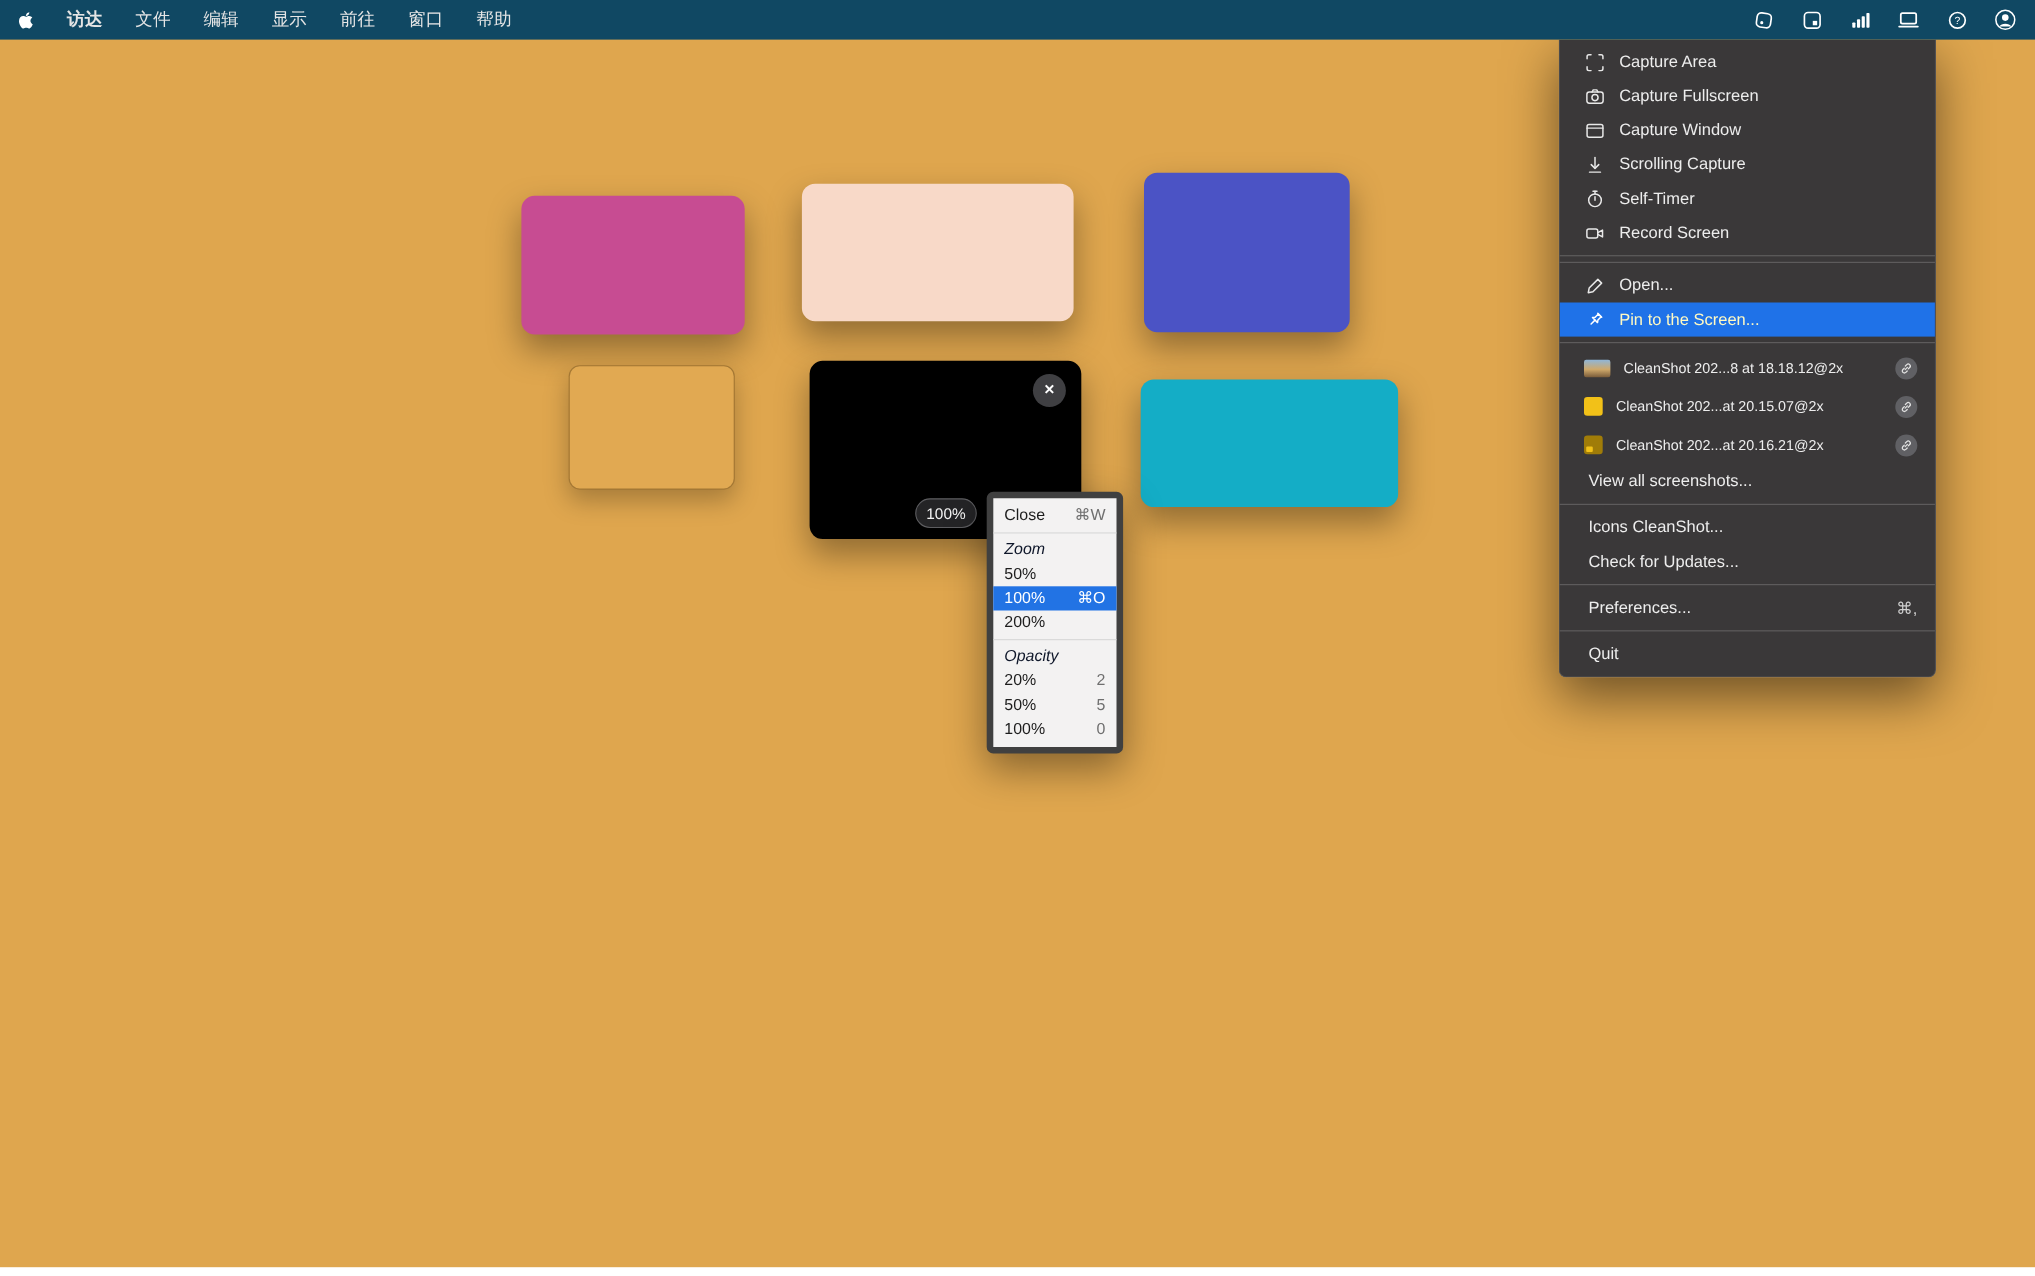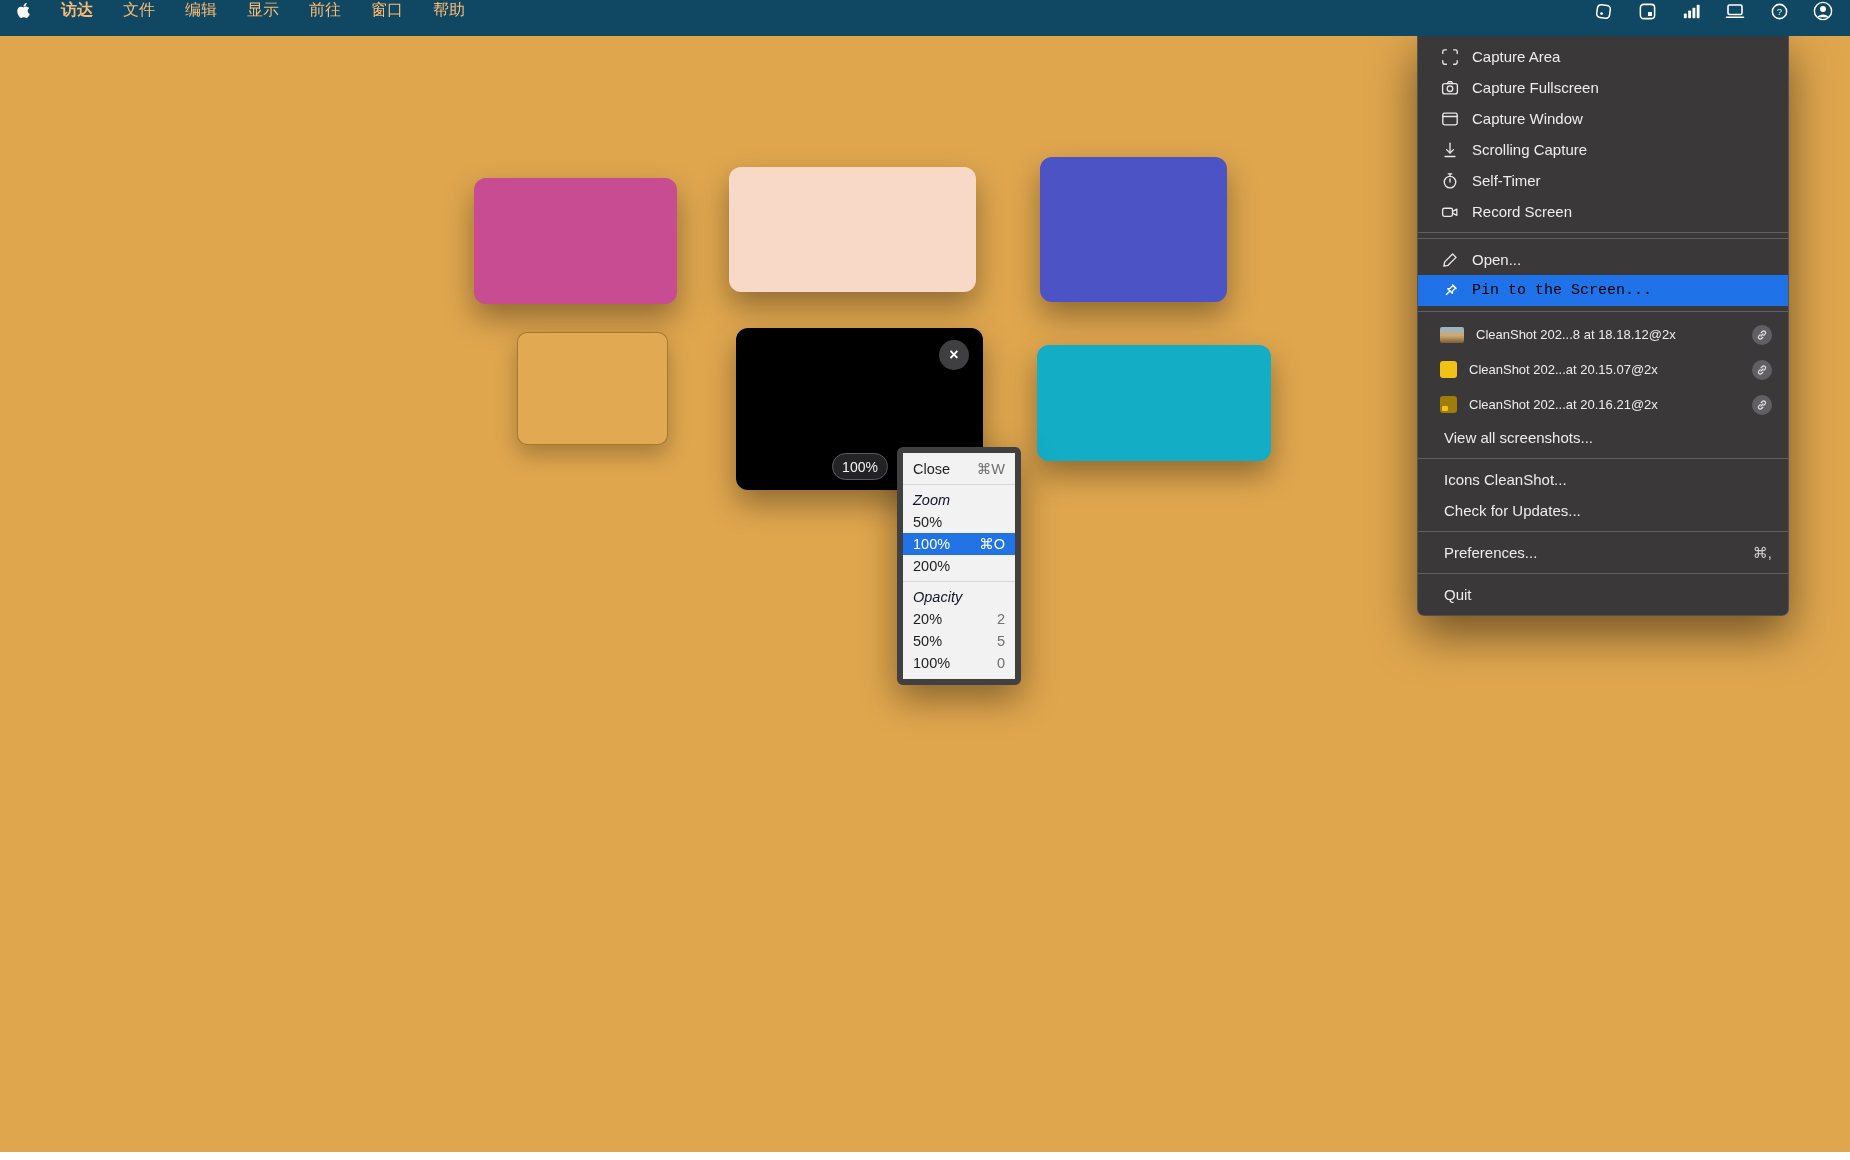--- a/index.html
+++ b/index.html
@@ -2,21 +2,21 @@
 <html><head>
 <meta charset="utf-8">
 <style>
   * { margin:0; padding:0; box-sizing:border-box; }
   body { font-family:"Liberation Sans","DejaVu Sans",sans-serif; background:#fff; }
   .screen { position:relative; width:1850px; height:1160px; background:#ffffff; overflow:hidden; }
   .desktop { position:absolute; left:0; top:0; width:1850px; height:1152px; background:#dfa64e; }
 
   
   .menubar { position:absolute; left:0; top:0; width:100%; height:36px; background:#104863;
-             display:flex; align-items:flex-start; padding:0 16px; color:#fdba74; font-size:16px; z-index:50; }
+             display:flex; align-items:center; padding:0 16px; color:#e5e5e5; font-size:16px; z-index:50; }
   .mb-left { display:flex; align-items:center; gap:30px; }
   .mb-item { cursor:default; }
   .mb-item.app { font-weight:bold; }
   .mb-apple { display:flex; align-items:center; }
   .mb-right { margin-left:auto; display:flex; align-items:center; gap:22px; }
   .mb-icon { display:flex; align-items:center; justify-content:center; width:22px; height:22px; }
 
   
   .pin { position:absolute; border-radius:12px; box-shadow:0 14px 30px rgba(0,0,0,.35); }
   .pin-pink  { left:474px;  top:178px; width:203px; height:126px; background:#c74c92; }
@@ -39,26 +39,26 @@
               border:6px solid #404040; border-radius:6px; padding:5px 0;
               box-shadow:0 14px 36px rgba(0,0,0,.40); z-index:20; font-size:14.5px; color:#1d1d1d; }
   .ctx-row { display:flex; align-items:center; height:22px; padding:0 10px; }
   .ctx-row .sc { margin-left:auto; color:#6f6f6f; }
   .ctx-row.hdr { color:#0f172a;font-style:italic; }
   .ctx-row.hl { background:#2273e4; color:#fff; }
   .ctx-row.hl .sc { color:#fff; }
   .ctx-sep { height:1px; background:#d8d8d8; margin:4px 0; }
 
   
-  .cs-menu { position:absolute; left:1417px; top:36px; width:372px; background:rgba(54,54,57,.98);
+  .cs-menu { position:absolute; left:1417px; top:36px; width:343px; background:rgba(54,54,57,.98);
              border:1px solid rgba(255,255,255,.12); border-top:none; border-radius:0 0 7px 7px;
              padding:5px 0; box-shadow:0 18px 46px rgba(0,0,0,.5); z-index:30; color:#ededed; font-size:15px; }
   .cs-row { display:flex; align-items:center; height:31px; padding:0 16px 0 22px; gap:12px; }
   .cs-row .ic { width:20px; height:20px; flex:none; display:flex; align-items:center; justify-content:center; }
-  .cs-row.hl { background:#1f72e8; color:#000000;font-family:Liberation Mono, monospace; }
+  .cs-row.hl { background:#1f72e8; color:#fef9c3; }
   .cs-row.plain { padding-left:26px; }
   .cs-row .sc { margin-left:auto; color:#cfcfcf; }
   .cs-sep { height:1px; background:rgba(255,255,255,.20); margin:5px 0; }
   .cs-shot { height:35px; }
   .shot-lbl { font-size:13px; }
   .thumb-photo { width:24px; height:16px; border-radius:2px; flex:none;
                  background:linear-gradient(180deg,#8fb6d9 0%,#cfa96b 55%,#7a5c3a 100%); }
   .thumb-yellow { width:17px; height:17px; border-radius:3px; background:#f2c118; flex:none; }
   .thumb-olive { width:17px; height:17px; border-radius:3px; background:#a07c08; flex:none; position:relative; }
   .thumb-olive::after { content:""; position:absolute; left:2px; bottom:2px; width:6px; height:5px; background:#f2c118; border-radius:1px; }

